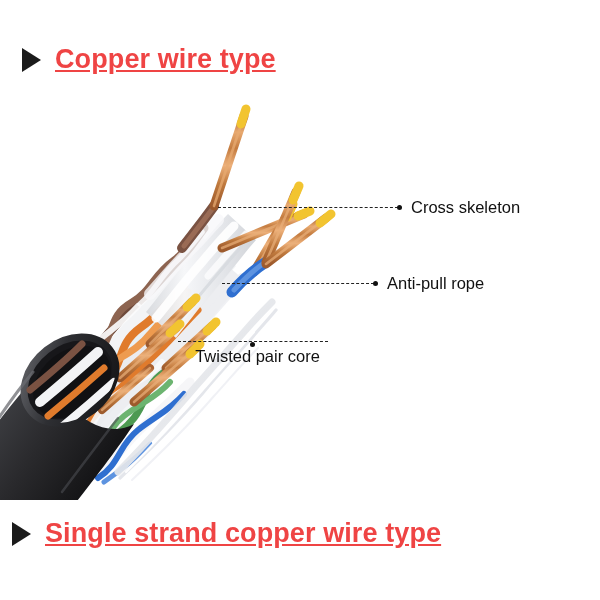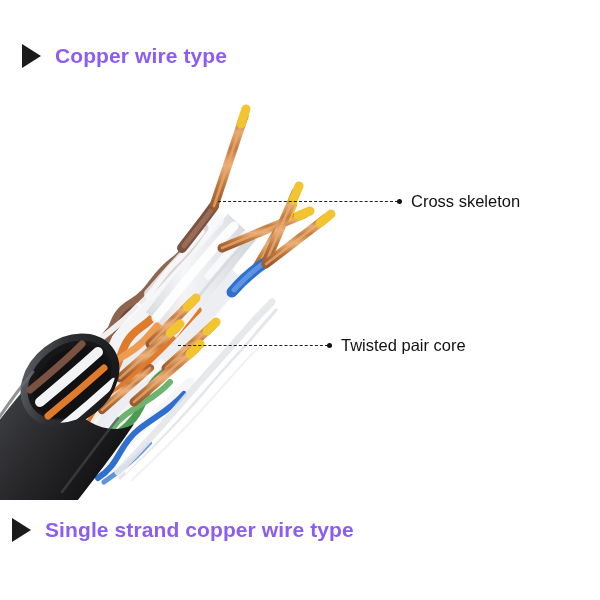--- a/index.html
+++ b/index.html
@@ -26,34 +26,36 @@
   }
   .heading-marker {
     width: 0;
     height: 0;
     border-left: 19px solid #1b1b1b;
     border-top: 12px solid transparent;
     border-bottom: 12px solid transparent;
     flex: 0 0 auto;
   }
   .heading-text {
-    font-size: 21px;
+    font-size: 27px;
     font-weight: bold;
-    color: #8b5cf6;
+    color: #ef4444;
     letter-spacing: 0.1px;
+    text-decoration: underline;
   }
   #heading-top { left: 22px; top: 44px; }
   #heading-bottom { left: 12px; top: 518px; }
 
   
   .callout {
     position: absolute;
     display: flex;
     align-items: center;
     height: 20px;
+    margin-top: 6px;
   }
   .callout-line {
     height: 0;
     border-top: 1.4px dashed #222222;
     flex: 0 0 auto;
   }
   .callout-dot {
     width: 5px;
     height: 5px;
     border-radius: 50%;
@@ -62,21 +64,21 @@
     margin-left: -1px;
   }
   .callout-label {
     font-size: 16.5px;
     color: #111111;
     margin-left: 9px;
     white-space: nowrap;
   }
   #callout-0 { left: 218px; top: 191px; }
   #callout-1 { left: 222px; top: 267px; }
-  #callout-2 { left: 178px; top: 335px; }
+  #callout-2 { left: 178px; top: 335px; flex-direction: column; }
 
   
   #cable-figure {
     position: absolute;
     left: 0;
     top: 80px;
     width: 360px;
     height: 420px;
   }
   #cable-figure svg { display: block; }
@@ -288,20 +290,25 @@
       </g>
     </svg>
   </div>
 
   <div class="callout" id="callout-0">
     <span class="callout-line" style="width:180px"></span>
     <span class="callout-dot"></span>
     <span class="callout-label">Cross skeleton</span>
   </div>
 
+  <div class="callout" id="callout-1">
+    <span class="callout-line" style="width:152px"></span>
+    <span class="callout-dot"></span>
+    <span class="callout-label">Anti-pull rope</span>
+  </div>
 
   <div class="callout" id="callout-2">
     <span class="callout-line" style="width:150px"></span>
     <span class="callout-dot"></span>
     <span class="callout-label">Twisted pair core</span>
   </div>
 
   <div class="heading" id="heading-bottom">
     <span class="heading-marker"></span>
     <span class="heading-text">Single strand copper wire type</span>

